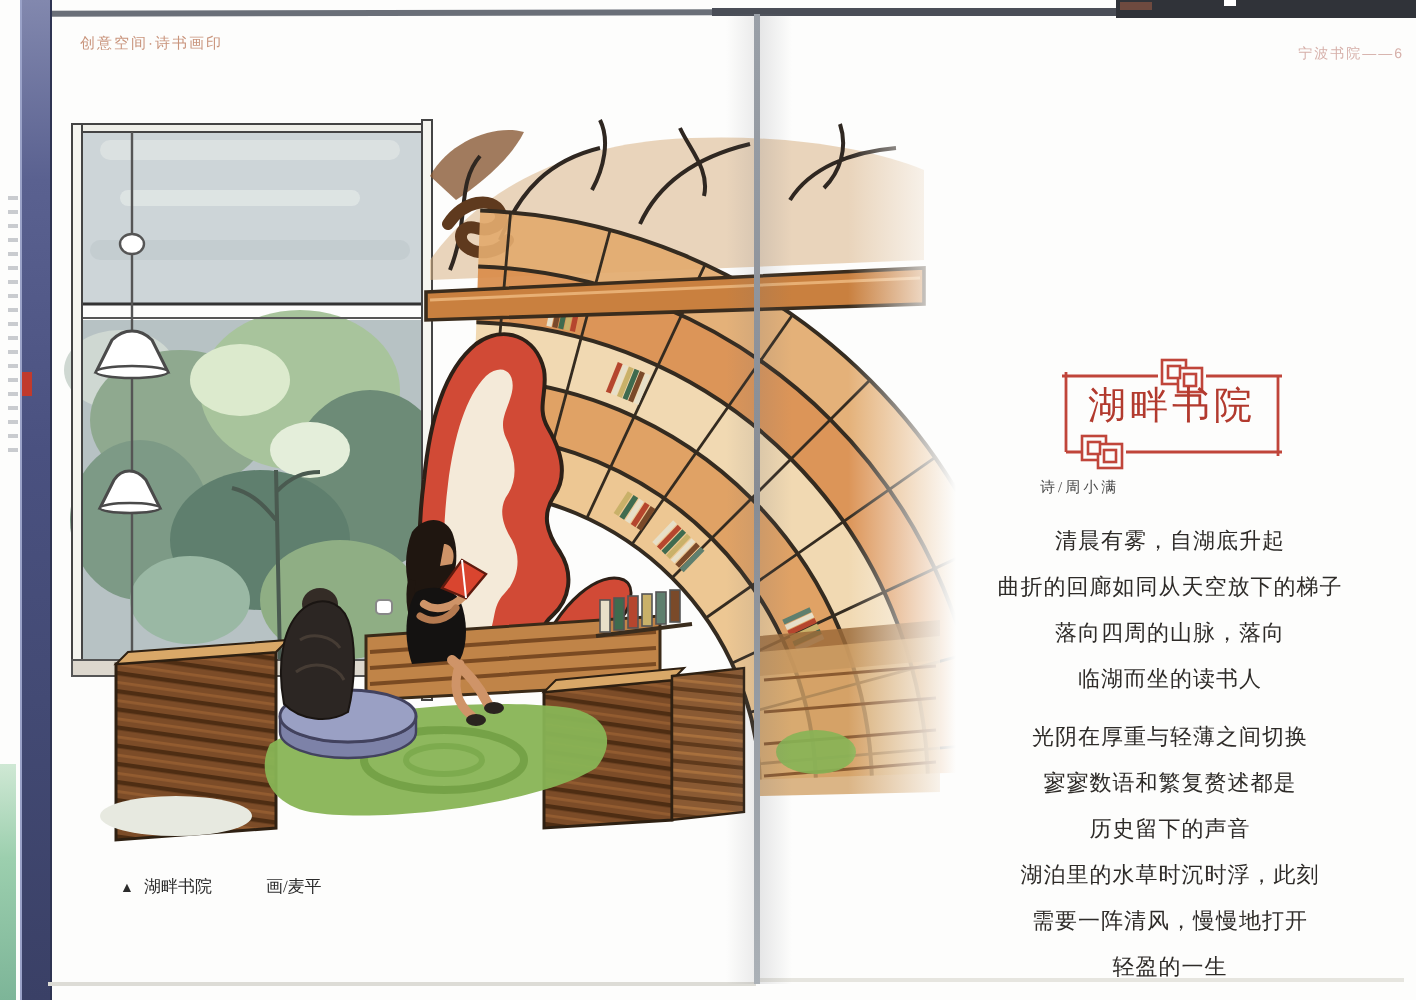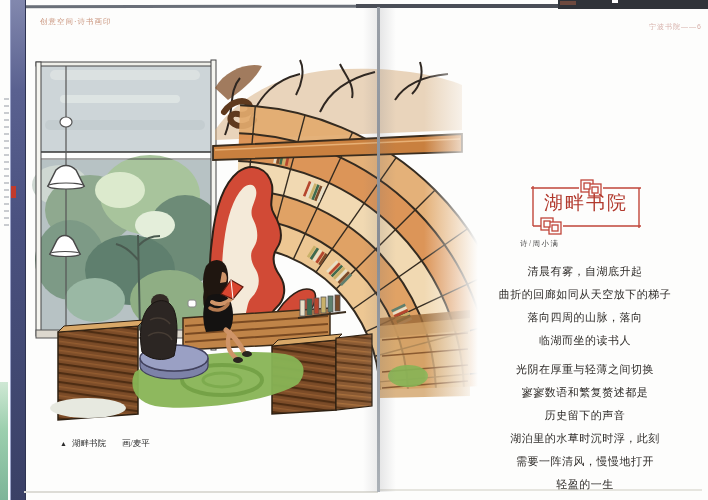--- a/index.html
+++ b/index.html
@@ -37,21 +37,21 @@
         color:#bc7a5c;letter-spacing:1px;opacity:.8;}
   .hdr-r{left:570px;top:22px;width:132px;text-align:right;font-family:"Liberation Sans",sans-serif;
         font-size:7px;color:#cfa29b;letter-spacing:1px;opacity:.85;}
 
   
   .illus{left:26px;top:54px;z-index:1;}
 
   
   .caption{left:60px;top:438px;display:flex;align-items:baseline;font-size:8.5px;color:#2b2b2b;z-index:2;}
   .caption .mk{font-size:7px;margin-right:5px;}
-  .caption .cr{margin-left:16px;}
+  .caption .cr{margin-left:27px;}
 
   
   .title-frame{left:529px;top:176px;width:114px;height:62px;z-index:2;}
   .title-text{left:537px;top:190px;width:98px;text-align:center;font-size:19px;color:#b23a2e;
         letter-spacing:2px;z-index:3;}
   .byline{left:520px;top:239px;width:92px;font-size:7.5px;color:#4a4a4a;
         letter-spacing:1.5px;}
 
   
   .poem{left:455px;top:260px;width:260px;text-align:center;color:#2e2b28;z-index:2;}

